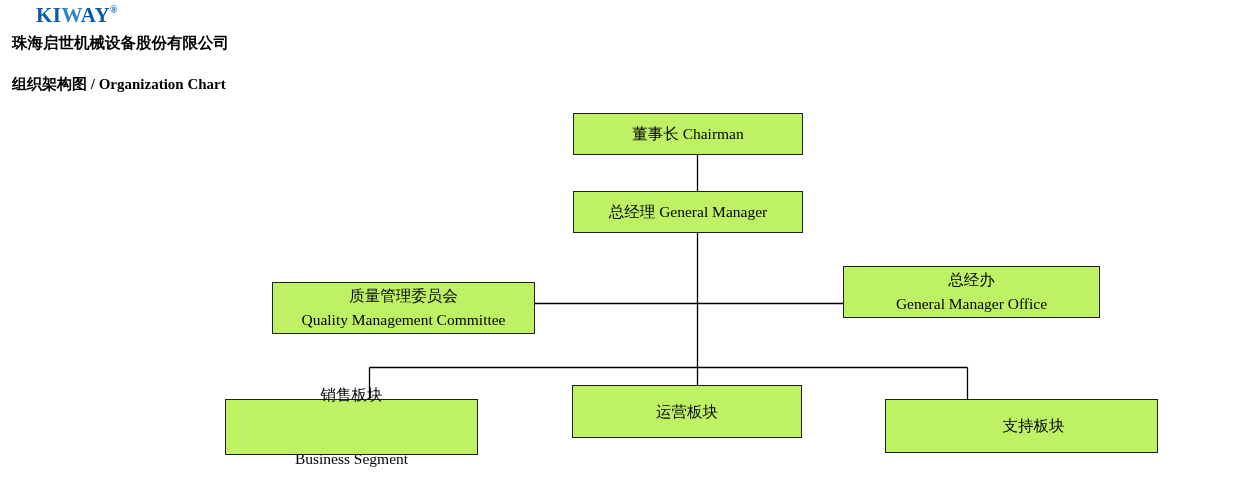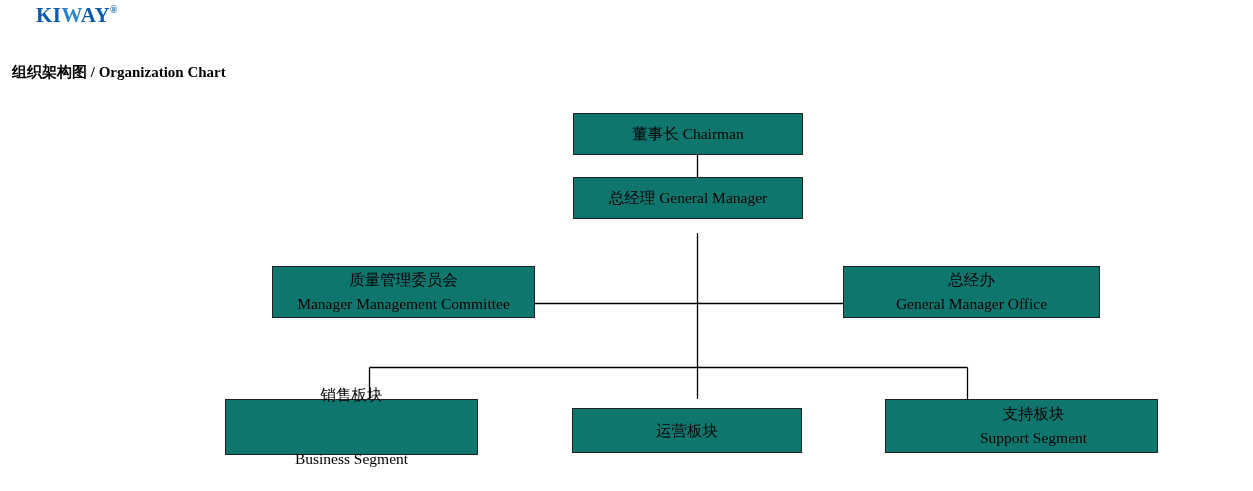--- a/index.html
+++ b/index.html
@@ -37,65 +37,66 @@
     position: absolute;
     left: 12px;
     top: 33px;
     font-size: 15.5px;
     font-weight: bold;
     white-space: nowrap;
   }
   .chart-title {
     position: absolute;
     left: 12px;
-    top: 63px;
+    top: 75px;
     font-size: 15px;
     font-weight: bold;
     white-space: nowrap;
   }
 
   
   .node {
     position: absolute;
     box-sizing: border-box;
-    background: #0f766e;
+    background: #bef264;
     border: 1px solid #1f1f1f;
     display: flex;
     flex-direction: column;
     align-items: center;
     justify-content: center;
     text-align: center;
     font-size: 15.5px;
     line-height: 24px;
   }
   .node span { display: block; white-space: nowrap; }
 
   #node-chairman          { left: 573px; top: 113px; width: 230px; height: 42px; }
-  #node-general-manager   { left: 573px; top: 177px; width: 230px; height: 42px; }
-  #node-quality-committee { left: 272px; top: 266px; width: 263px; height: 52px; }
+  #node-general-manager   { left: 573px; top: 191px; width: 230px; height: 42px; }
+  #node-quality-committee { left: 272px; top: 282px; width: 263px; height: 52px; }
   #node-gm-office         { left: 843px; top: 266px; width: 257px; height: 52px; }
   #node-business-segment  { left: 225px; top: 399px; width: 253px; height: 56px; gap: 40px; }
-  #node-operating-segment { left: 572px; top: 408px; width: 230px; height: 45px; }
+  #node-operating-segment { left: 572px; top: 385px; width: 230px; height: 53px; }
   #node-support-segment   { left: 885px; top: 399px; width: 273px; height: 54px; padding-left: 24px; }
 
   .connectors {
     position: absolute;
     left: 0; top: 0;
     width: 1253px;
     height: 491px;
     pointer-events: none;
   }
 </style>
 </head>
 <body>
 
 <div class="canvas">
 
   <div class="logo"><span>KI</span><span class="w-light">W</span><span>AY</span><span class="reg">®</span></div>
 
+  <div class="company-name">珠海启世机械设备股份有限公司</div>
 
   <div class="chart-title">组织架构图 / Organization Chart</div>
 
   <svg class="connectors" viewBox="0 0 1253 491" xmlns="http://www.w3.org/2000/svg">
     <g stroke="#000000" stroke-width="1.3" fill="none">
 
       <line x1="697.5" y1="155" x2="697.5" y2="191"></line>
 
       <line x1="697.5" y1="233" x2="697.5" y2="399"></line>
 
@@ -112,35 +113,34 @@
   <div class="node" id="node-chairman">
     <span>董事长 Chairman</span>
   </div>
 
   <div class="node" id="node-general-manager">
     <span>总经理 General Manager</span>
   </div>
 
   <div class="node" id="node-quality-committee">
     <span>质量管理委员会</span>
-    <span>Manager Management Committee</span>
+    <span>Quality Management Committee</span>
   </div>
 
   <div class="node" id="node-gm-office">
     <span>总经办</span>
     <span>General Manager Office</span>
   </div>
 
   <div class="node" id="node-business-segment">
     <span>销售板块</span>
     <span>Business Segment</span>
   </div>
 
   <div class="node" id="node-operating-segment">
     <span>运营板块</span>
   </div>
 
   <div class="node" id="node-support-segment">
     <span>支持板块</span>
-    <span>Support Segment</span>
   </div>
 
 </div>
 
 </body></html>

